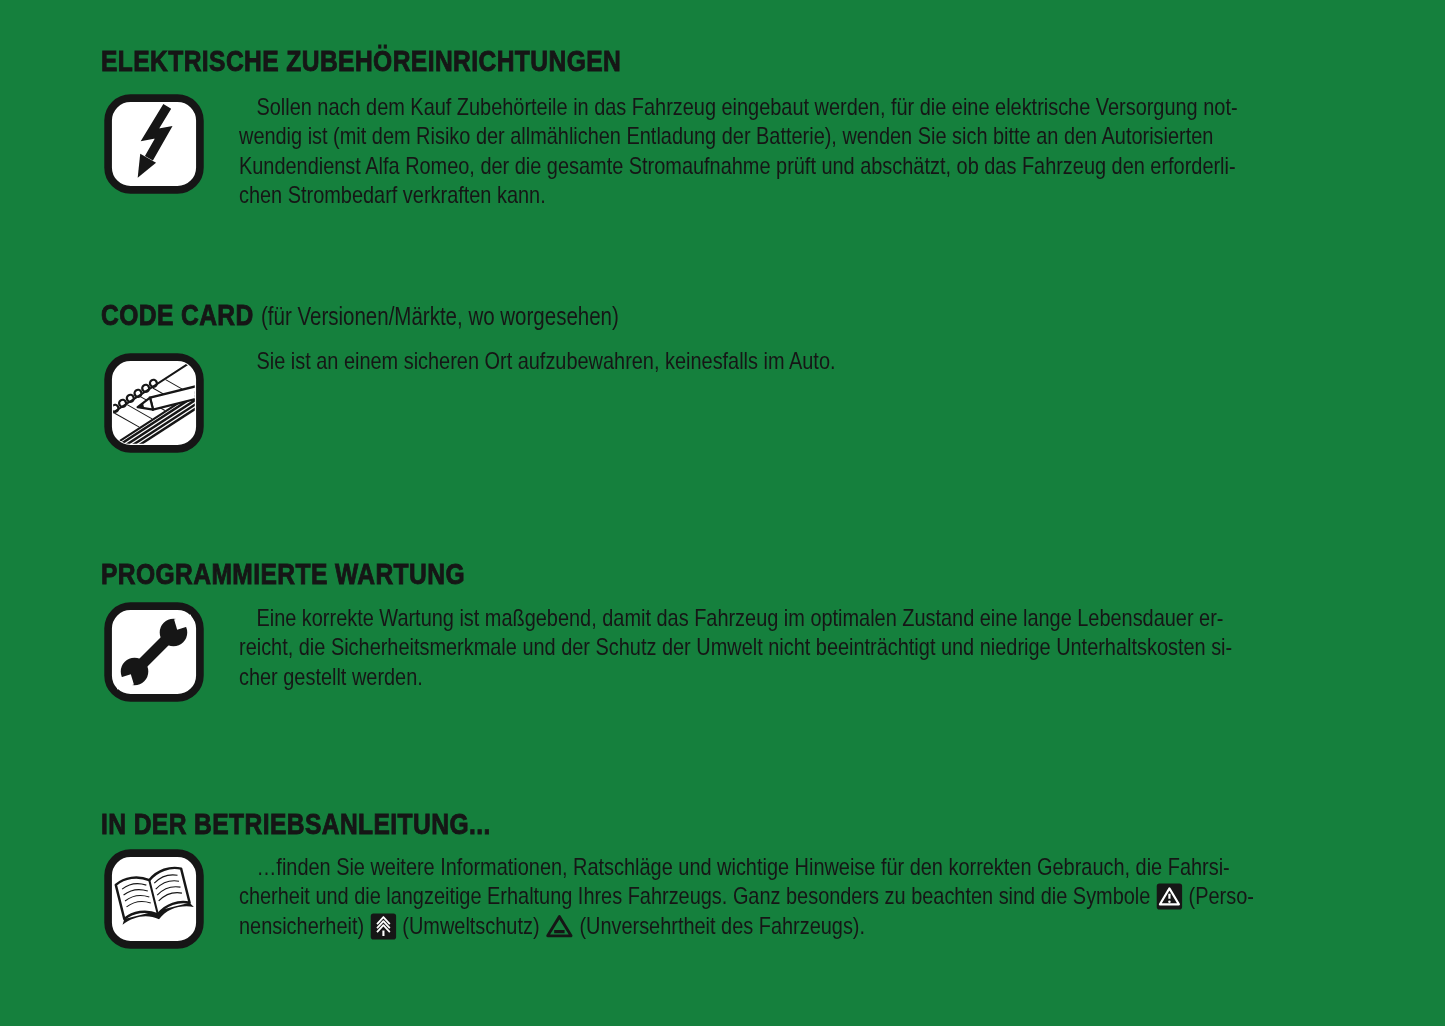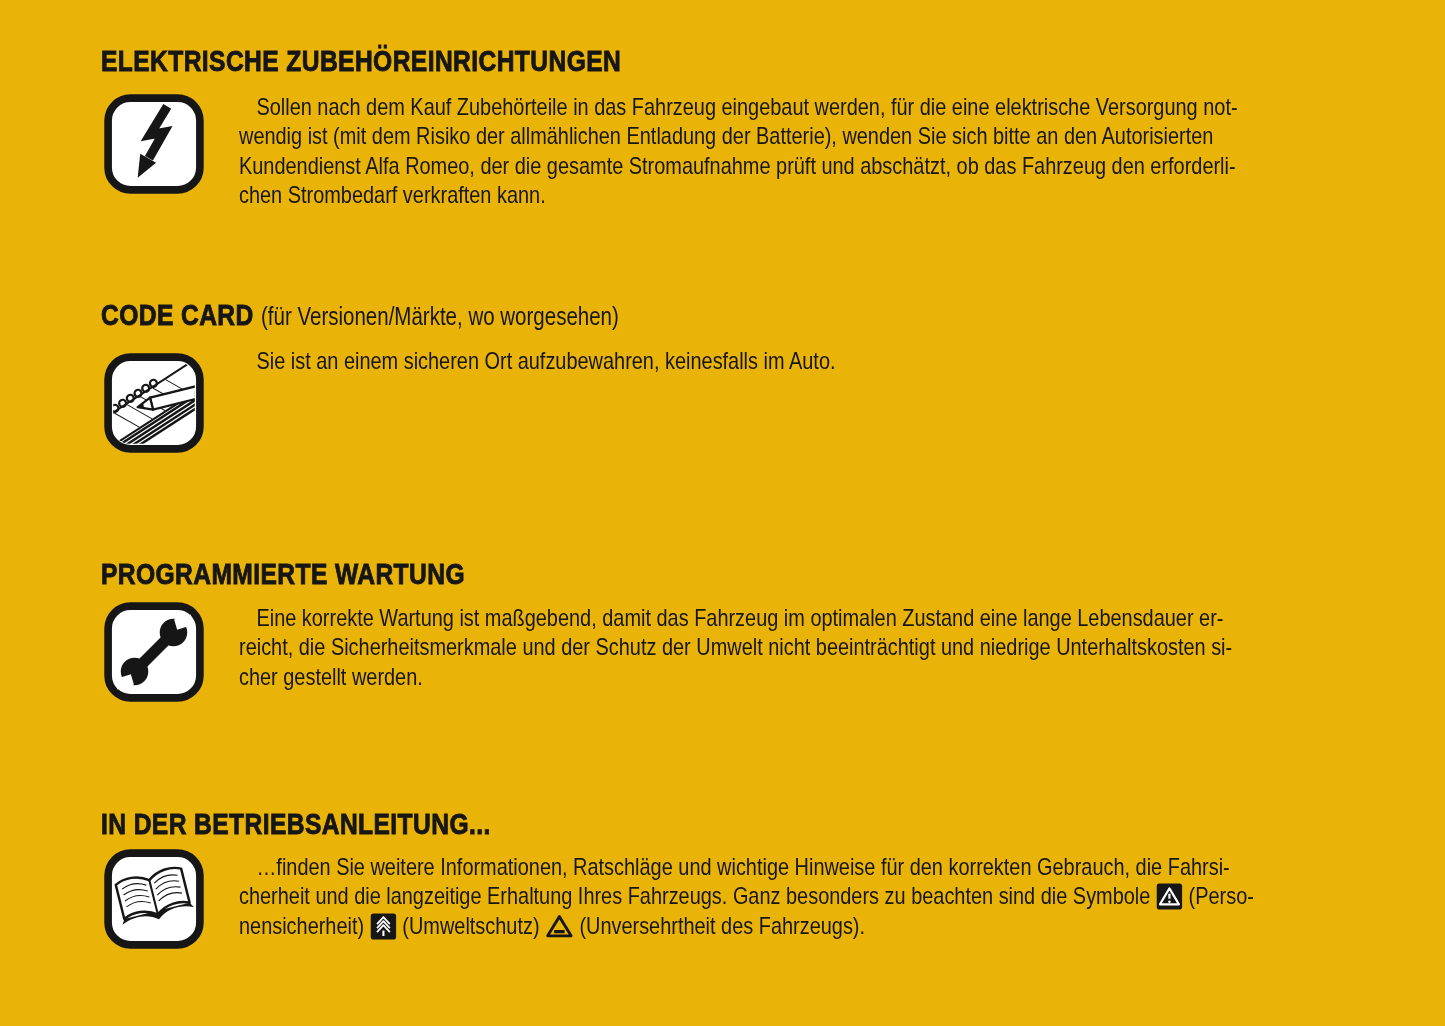--- a/index.html
+++ b/index.html
@@ -1,20 +1,20 @@
 <!DOCTYPE html>
 <html><head>
 <meta charset="utf-8">
 <style>
   html, body { margin: 0; padding: 0; background: #ffffff; }
   .page {
     position: relative;
     width: 1445px;
     height: 1026px;
-    background: #eab308;
+    background: #15803d;
     font-family: "Liberation Sans", sans-serif;
     color: #161616;
     overflow: hidden;
   }
   .heading {
     position: absolute;
     left: 101px;
     font-size: 30px;
     font-weight: bold;
     letter-spacing: 0.5px;

